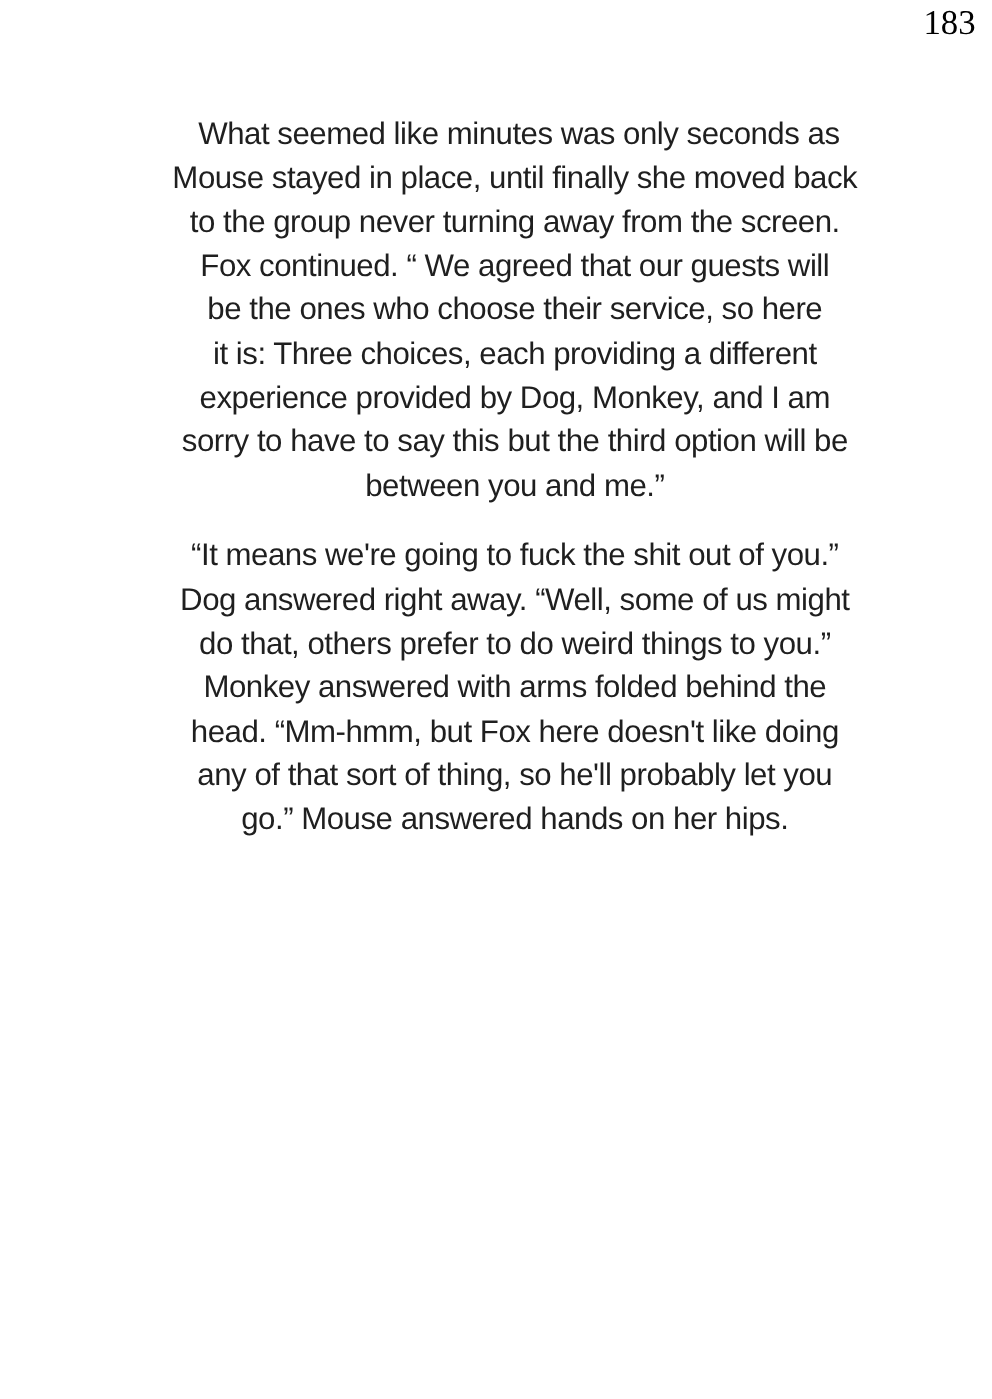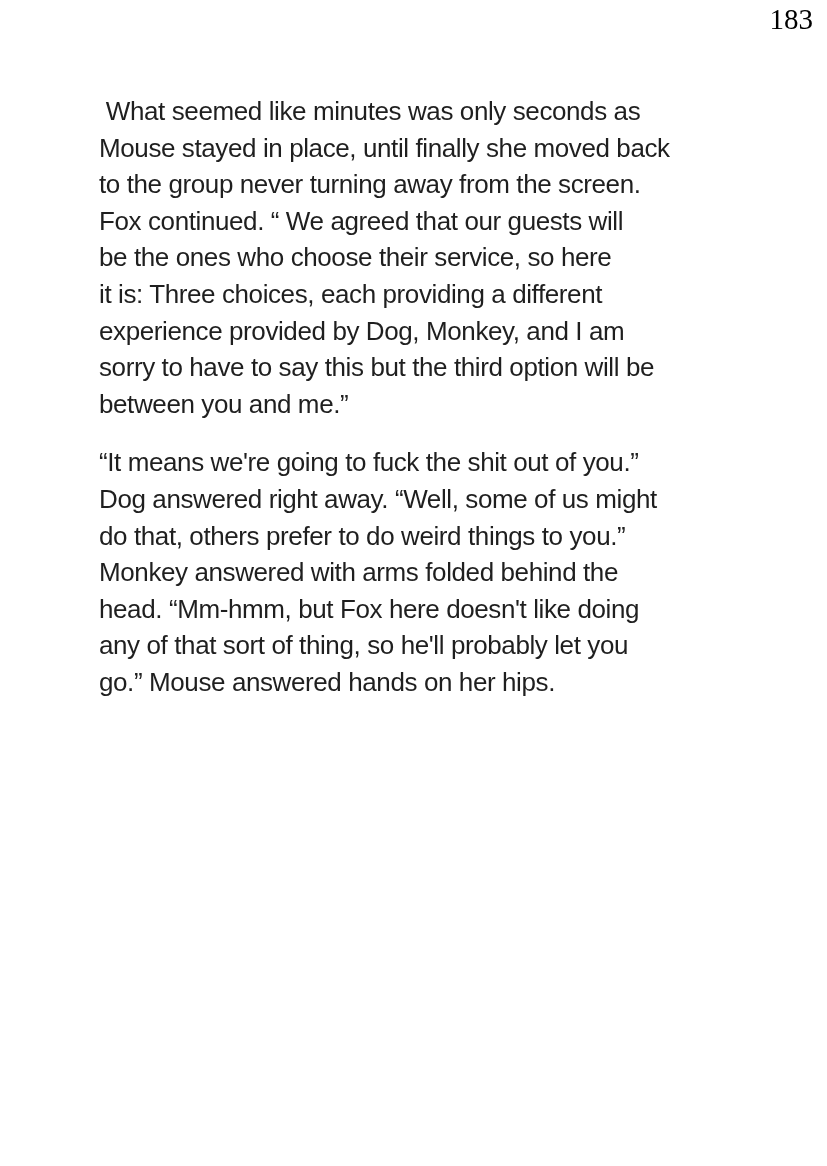--- a/index.html
+++ b/index.html
@@ -31,20 +31,21 @@
     font-family: "Liberation Sans", sans-serif;
     font-size: 26px;
     font-weight: 400;
     letter-spacing: -0.4px;
     line-height: 36.6px;
     color: #1f1f1f;
   }
   .content p {
     margin: 0 0 22px 0;
     white-space: pre-wrap;
+    text-align: center;
   }
 </style>
 </head>
 <body>
 
 <div class="page">
   <div class="page-number">183</div>
   <div class="content">
     <p> What seemed like minutes was only seconds as
 Mouse stayed in place, until finally she moved back

